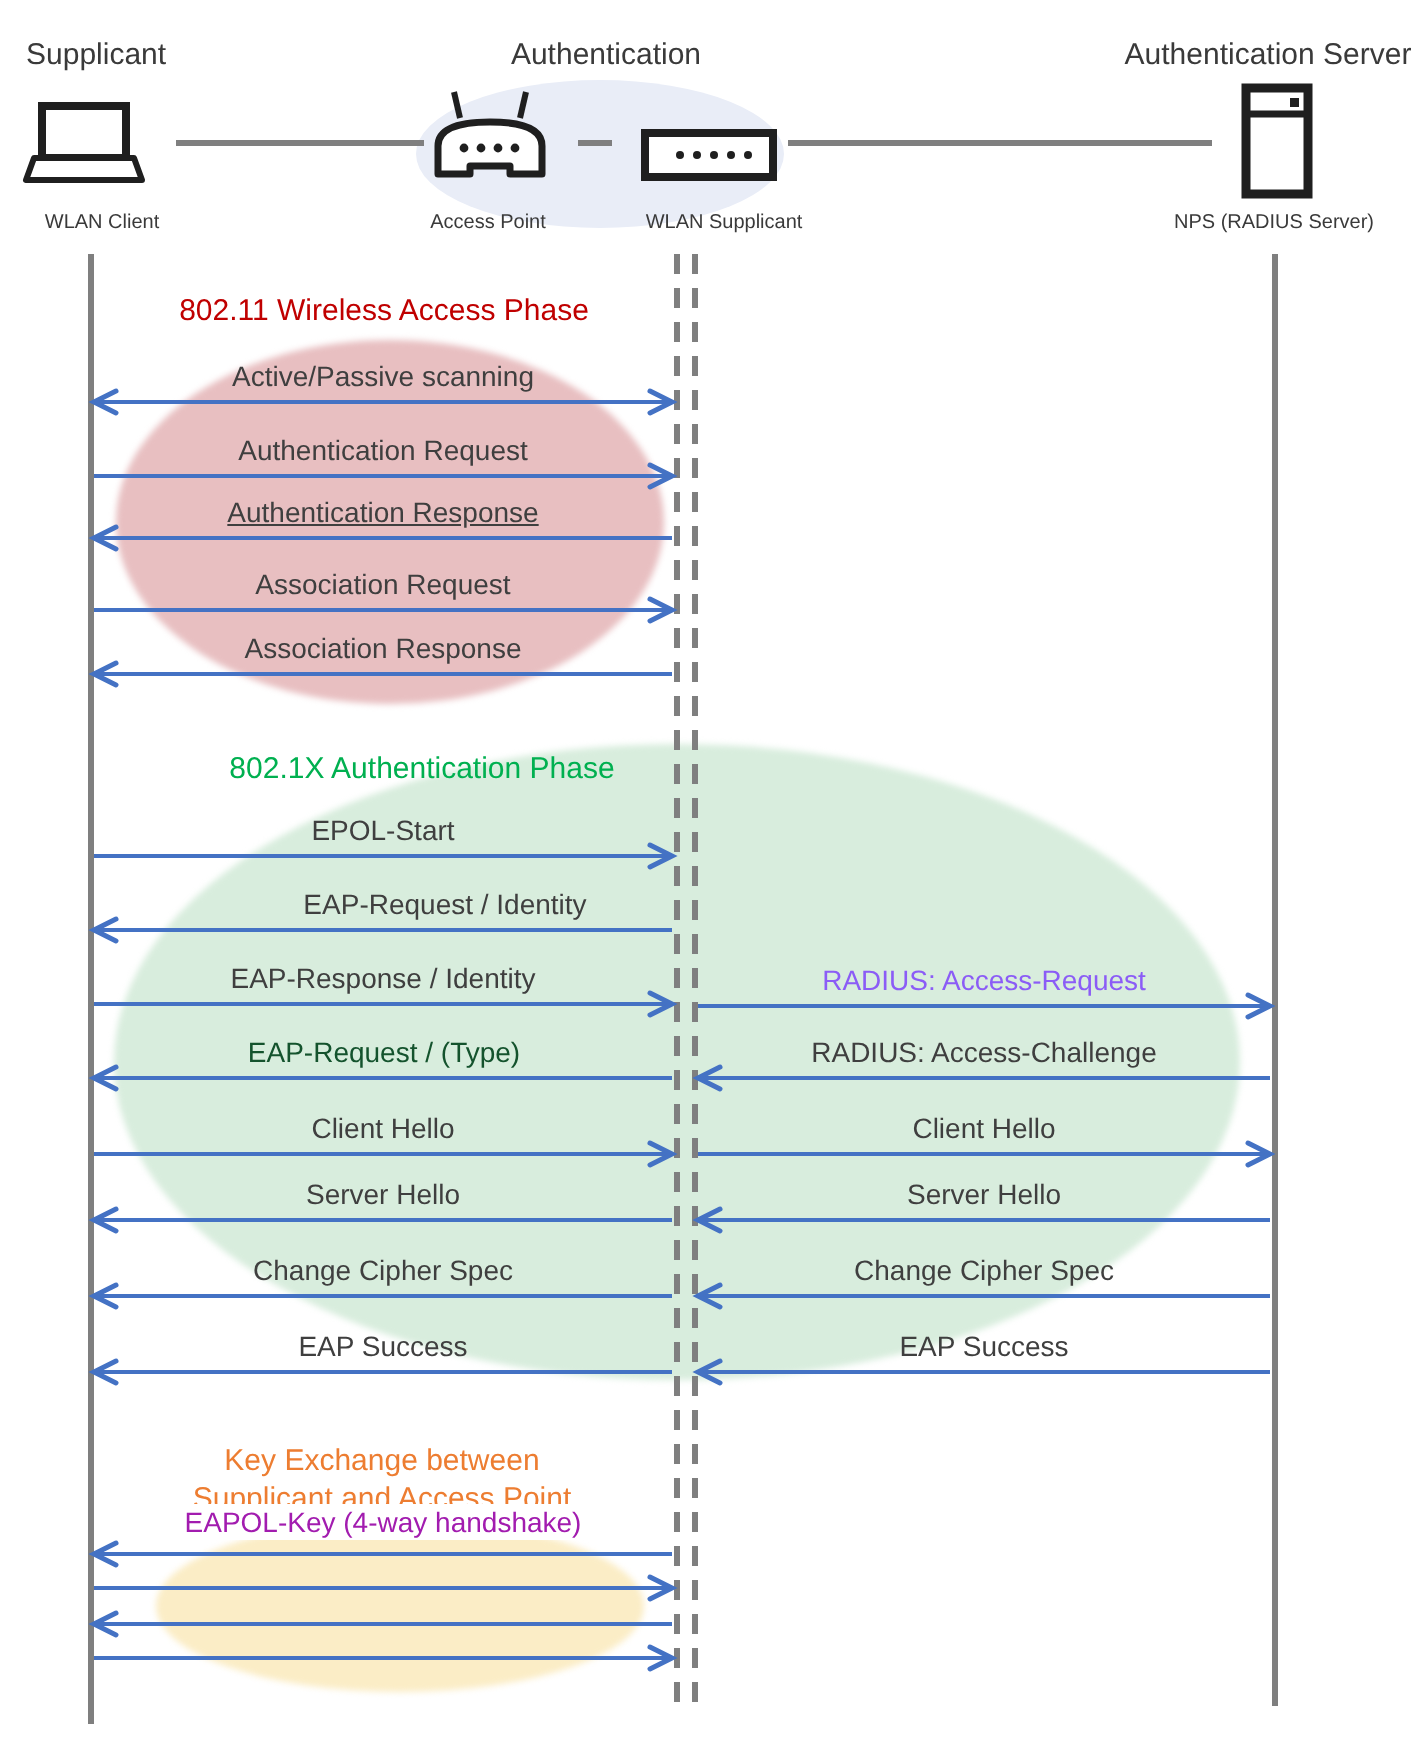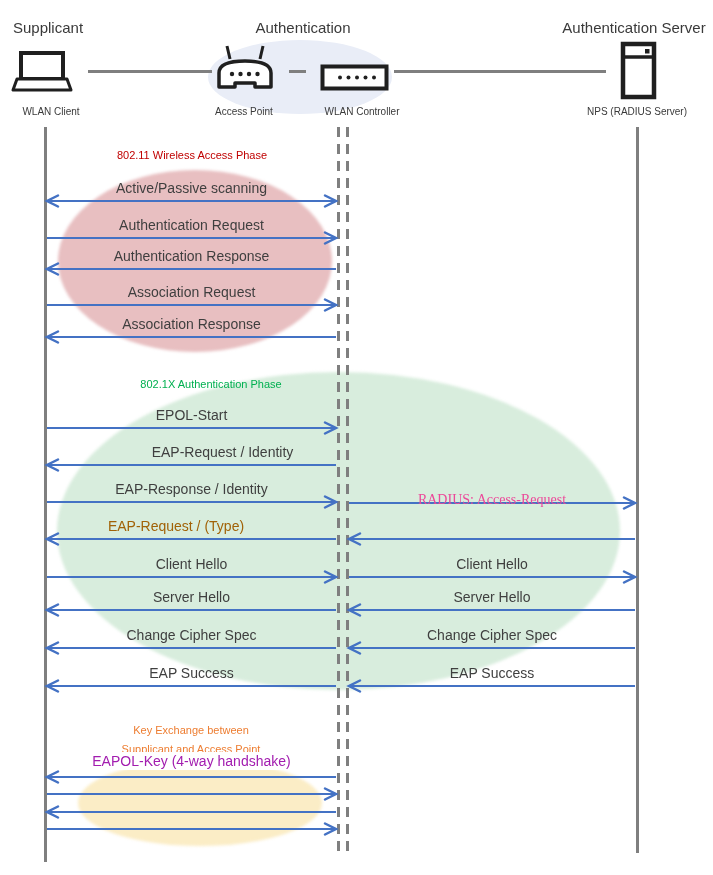--- a/index.html
+++ b/index.html
@@ -15,21 +15,21 @@
   .device-icon{position:absolute;z-index:3;}
   .connector{position:absolute;top:70px;height:3px;background:#7F7F7F;z-index:2;}
   
   .lifeline{position:absolute;width:3px;background:#7F7F7F;z-index:2;}
   .lifeline-dashed{
     position:absolute;width:3px;z-index:2;background:
     repeating-linear-gradient(to bottom,#7F7F7F 0px,#7F7F7F 10px,transparent 10px,transparent 17px);
   }
   
   .phase-ellipse{position:absolute;border-radius:50%;z-index:1;filter:blur(1.5px);}
-  .phase-title{position:absolute;transform:translateX(-50%);font-size:11px;white-space:nowrap;text-align:center;z-index:4;line-height:19px;}
+  .phase-title{position:absolute;transform:translateX(-50%);font-size:15px;white-space:nowrap;text-align:center;z-index:4;line-height:19px;}
   
   #arrows{position:absolute;left:0;top:0;z-index:3;pointer-events:none;}
   #arrows line{stroke:var(--arrow,#4472C4);stroke-width:2.1;}
   #arrows path{stroke:var(--arrow,#4472C4);stroke-width:2.5;fill:none;stroke-linecap:round;stroke-linejoin:miter;}
   .msg-label{
     position:absolute;transform:translateX(-50%);white-space:nowrap;
     font-size:14px;color:#3F3F3F;z-index:4;line-height:18px;
   }
   .msg-label.boxed{background:#fff;padding:0 6px;}
 </style>
@@ -73,21 +73,21 @@
     <line x1="4" y1="16" x2="33" y2="16" stroke="#1F1F1F" stroke-width="3.5"></line>
     <rect x="25" y="8" width="4.5" height="4.5" fill="#1F1F1F"></rect>
   </svg>
 
   <div class="connector" style="left:88px;width:124px"></div>
   <div class="connector" style="left:289px;width:17px"></div>
   <div class="connector" style="left:394px;width:212px"></div>
 
   <div class="device-label" style="left:51px">WLAN Client</div>
   <div class="device-label" style="left:244px">Access Point</div>
-  <div class="device-label" style="left:362px">WLAN Controller</div>
+  <div class="device-label" style="left:362px">WLAN Supplicant</div>
   <div class="device-label" style="left:637px">NPS (RADIUS Server)</div>
 
   <div class="lifeline" style="left:44px;top:127px;height:735px"></div>
   <div class="lifeline-dashed" style="left:337px;top:127px;height:730px"></div>
   <div class="lifeline-dashed" style="left:346px;top:127px;height:730px"></div>
   <div class="lifeline" style="left:636px;top:127px;height:726px"></div>
 
   <div class="phase-ellipse" id="ellipse-0" style="left: 58px; top: 170px; width: 274px; height: 182px; background: rgb(232, 191, 193);"></div>
   <div class="phase-ellipse" id="ellipse-1" style="left: 57px; top: 372px; width: 563px; height: 318px; background: rgb(216, 237, 221);"></div>
   <div class="phase-ellipse" id="ellipse-2" style="left: 78px; top: 760px; width: 244px; height: 86px; background: rgb(251, 237, 198);"></div>
@@ -190,30 +190,31 @@
         <path d="M 360 642.5 L 349 648 L 360 653.5"></path>
       </g>
       <g>
         <line x1="349" x2="635" y1="686" y2="686"></line>
         <path d="M 360 680.5 L 349 686 L 360 691.5"></path>
       </g>
     </svg>
 
 <div class="msg-label" style="left: 191.5px; top: 179px; color: rgb(63, 63, 63);">Active/Passive scanning</div>
     <div class="msg-label" style="left: 191.5px; top: 216px; color: rgb(63, 63, 63);">Authentication Request</div>
-    <div class="msg-label" style="left: 191.5px; top: 247px; color: rgb(63, 63, 63);">Authentication Response</div>
+    <div class="msg-label" style="left: 191.5px; top: 247px; color: rgb(63, 63, 63); text-decoration: underline;">Authentication Response</div>
     <div class="msg-label" style="left: 191.5px; top: 283px; color: rgb(63, 63, 63);">Association Request</div>
     <div class="msg-label" style="left: 191.5px; top: 315px; color: rgb(63, 63, 63);">Association Response</div>
     <div class="msg-label" style="left: 191.5px; top: 406px; color: rgb(63, 63, 63);">EPOL-Start</div>
     <div class="msg-label" style="left: 191.5px; top: 443px; color: rgb(63, 63, 63); margin-left: 31px;">EAP-Request / Identity</div>
     <div class="msg-label" style="left: 191.5px; top: 480px; color: rgb(63, 63, 63);">EAP-Response / Identity</div>
-    <div class="msg-label" style="left: 176px; top: 517px; color: #a16207;">EAP-Request / (Type)</div>
+    <div class="msg-label" style="left: 192px; top: 517px; color: #14532d;">EAP-Request / (Type)</div>
     <div class="msg-label" style="left: 191.5px; top: 555px; color: rgb(63, 63, 63);">Client Hello</div>
     <div class="msg-label" style="left: 191.5px; top: 588px; color: rgb(63, 63, 63);">Server Hello</div>
     <div class="msg-label" style="left: 191.5px; top: 626px; color: rgb(63, 63, 63);">Change Cipher Spec</div>
     <div class="msg-label" style="left: 191.5px; top: 664px; color: rgb(63, 63, 63);">EAP Success</div>
     <div class="msg-label boxed" style="left: 191.5px; top: 752px; color: #a21caf;">EAPOL-Key (4-way handshake)</div>
-    <div class="msg-label" style="left: 492px; top: 491px; color: #ec4899; font-family: Liberation Serif, serif;">RADIUS: Access-Request</div>
+    <div class="msg-label" style="left: 492px; top: 481px; color: #8b5cf6;">RADIUS: Access-Request</div>
+    <div class="msg-label" style="left: 492px; top: 517px; color: rgb(63, 63, 63);">RADIUS: Access-Challenge</div>
     <div class="msg-label" style="left: 492px; top: 555px; color: rgb(63, 63, 63);">Client Hello</div>
     <div class="msg-label" style="left: 492px; top: 588px; color: rgb(63, 63, 63);">Server Hello</div>
     <div class="msg-label" style="left: 492px; top: 626px; color: rgb(63, 63, 63);">Change Cipher Spec</div>
     <div class="msg-label" style="left: 492px; top: 664px; color: rgb(63, 63, 63);">EAP Success</div>
   </div>
 
 </body></html>

